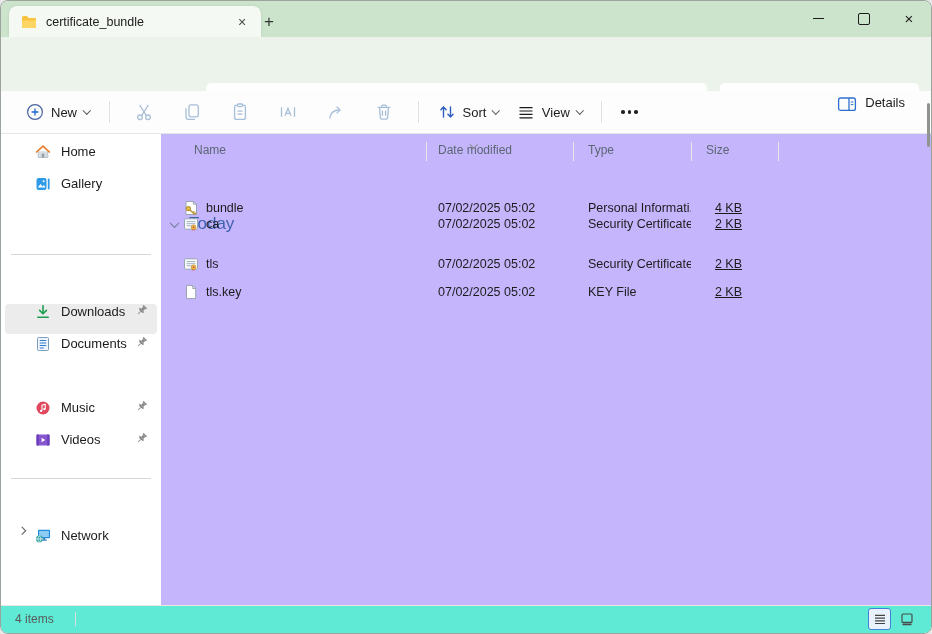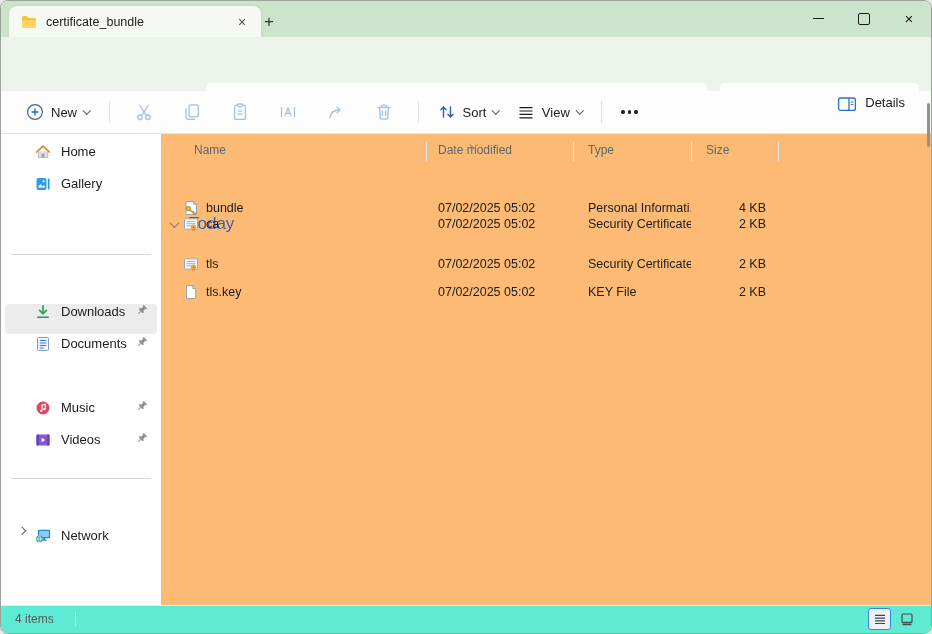--- a/index.html
+++ b/index.html
@@ -41,33 +41,33 @@
   
   .sidebar{position:absolute;left:0;top:133px;width:160px;bottom:27px;background:#fff;}
   .sitem{position:absolute;left:4px;width:152px;height:30px;display:flex;align-items:flex-start;border-radius:4px;font-size:13px;color:#1b1b1b;box-sizing:border-box;}
   .sitem .sico{margin-left:30px;width:16px;height:16px;flex:0 0 16px;}
   .sitem .slabel{margin-left:10px;flex:1;white-space:nowrap;}
   .sitem .pin{margin-right:9px;width:13px;height:13px;}
   .sitem .exp{position:absolute;left:14px;}
   .sitem.sel{background:#ececec;}
   .ssep{position:absolute;left:10px;width:140px;height:0;border-top:1px solid #d6d6d6;}
   
-  .content{position:absolute;left:160px;top:133px;right:0;bottom:27px;background:#fdba74;}
+  .content{position:absolute;left:160px;top:133px;right:0;bottom:27px;background:#c4b5fd;}
   .colhdr{position:absolute;top:6px;left:0;right:0;height:22px;font-size:12px;color:#5c6773;}
   .colhdr span{position:absolute;top:3px;white-space:nowrap;}
   .ch-name{left:33px}.ch-date{left:277px}.ch-type{left:427px}.ch-size{left:545px}
   .colsep{position:absolute;top:2px;width:1px;height:19px;background:#e7e7e7;}
   .sortind{position:absolute;left:310px;top:-4px;}
   .grouphdr{position:absolute;left:0;top:36px;height:26px;display:flex;align-items:center;font-size:17px;color:#3f62ad;margin-top:41px;}
   .grouphdr .chev{border-color:#69798f;margin-left:10px;margin-right:11px;}
   .frow{position:absolute;left:0;right:6px;height:28px;display:grid;grid-template-columns:265px 147px 118px 87px;align-items:center;font-size:12.5px;color:#1c1c1c;}
   .fname{display:flex;align-items:center;gap:7px;padding-left:22px;white-space:nowrap;overflow:hidden;}
   .fdate{padding-left:12px;white-space:nowrap;}
   .ftype{padding-left:15px;white-space:nowrap;overflow:hidden;text-overflow:clip;}
-  .fsize{text-align:right;padding-right:12px;white-space:nowrap;}
+  .fsize{text-align:center;padding-right:12px;white-space:nowrap;text-decoration:underline;}
   .scrollthumb{position:absolute;right:1px;top:102px;width:3px;height:44px;background:#8f948f;border-radius:2px;}
   
   .status{position:absolute;left:0;right:0;bottom:0;height:27px;background:#5eead4;border-top:1px solid #e8e8e8;}
   .scount{position:absolute;left:14px;top:0;height:26px;display:flex;align-items:center;font-size:12px;color:#5a5a5a;}
   .ssdiv{position:absolute;left:74px;top:6px;width:1px;height:14px;background:#dcdcdc;}
   .vbtn{position:absolute;top:2px;width:23px;height:22px;display:flex;align-items:center;justify-content:center;border-radius:3px;border:1px solid transparent;box-sizing:border-box;}
   .vbtn.sel{border-color:#3f82d6;background:#e9f2fc;}
   .vb-list{right:40px}.vb-large{right:13px}
 </style>
 </head>

